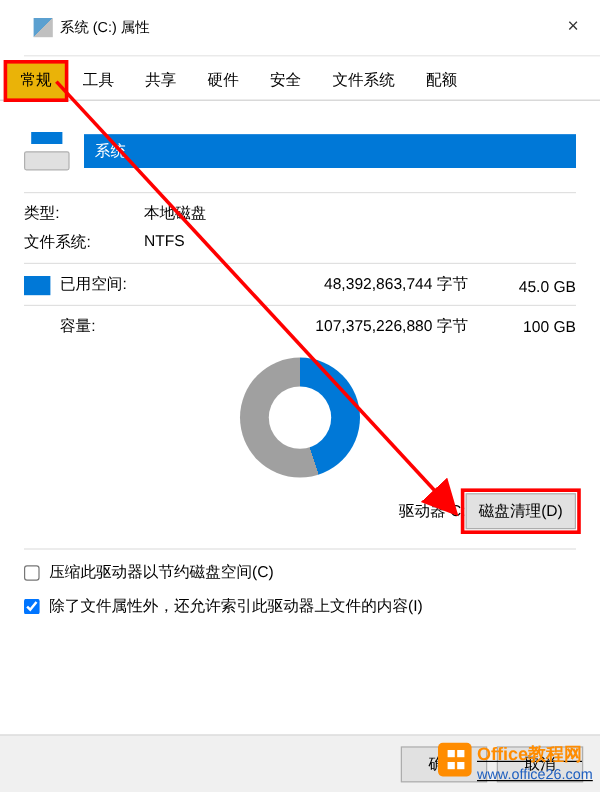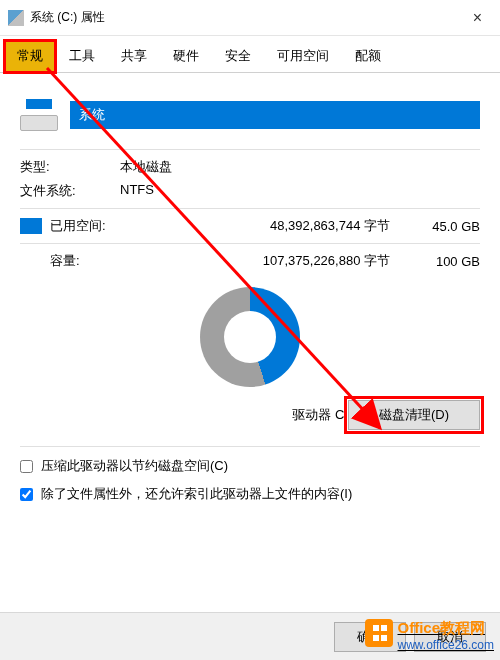--- a/index.html
+++ b/index.html
@@ -1,51 +1,51 @@
 <!DOCTYPE html>
 <html><head>
   <meta charset="utf-8">
   <style>
     * { box-sizing: border-box; margin: 0; padding: 0; font-family: "Microsoft YaHei", "Segoe UI", sans-serif; }
     body { width: 500px; height: 660px; background: #fff; position: relative; overflow: hidden; }
-    .titlebar { height: 36px; display: flex; align-items: center; padding-left: 8px; border-bottom: 1px solid #e5e5e5; }
+    .titlebar { height: 47px; display: flex; align-items: center; padding-left: 8px; border-bottom: 1px solid #e5e5e5; margin-left: 20px; }
     .titlebar-icon { width: 16px; height: 16px; background: linear-gradient(135deg, #5ba0d0 50%, #c0c0c0 50%); margin-right: 6px; }
     .titlebar-text { font-size: 12px; flex: 1; }
     .close-btn { width: 45px; height: 32px; display: flex; align-items: center; justify-content: center; font-size: 16px; color: #333; cursor: pointer; }
     .tabs { display: flex; border-bottom: 1px solid #d0d0d0; padding: 0 4px; margin-top: 4px; }
     .tab { padding: 6px 12px; font-size: 13px; cursor: pointer; border: 1px solid transparent; position: relative; }
     .tab.active { border: 1px solid #d0d0d0; border-bottom: 1px solid #fff; background: #eab308; margin-bottom: -1px; text-align: center; }
     .tab.highlight { outline: 3px solid #ff0000; outline-offset: -2px; }
     .content { padding: 16px 20px; }
     .drive-row { display: flex; align-items: center; gap: 12px; margin: 10px 0 18px; }
     .drive-icon { width: 38px; height: 32px; position: relative; }
     .drive-icon .top { position: absolute; top: 0; left: 6px; width: 26px; height: 10px; background: #0078d7; }
     .drive-icon .bottom { position: absolute; bottom: 0; left: 0; width: 38px; height: 16px; background: #e0e0e0; border: 1px solid #b0b0b0; border-radius: 2px; }
     .drive-name { flex: 1; border: 1px solid #0078d7; padding: 4px 8px; font-size: 13px; background: #0078d7; color: #fff; }
     .drive-name .inner { display: inline; }
     .sep { height: 1px; background: #e0e0e0; margin: 8px 0; }
     .info-row { display: flex; margin: 6px 0; font-size: 13px; }
     .info-label { width: 100px; }
-    .space-row { display: flex; align-items: center; margin: 8px 0; font-size: 13px; }
+    .space-row { display: flex; align-items: flex-end; margin: 8px 0; font-size: 13px; }
     .sw { width: 22px; height: 16px; margin-right: 8px; }
     .sw.used { background: #0078d7; }
     .sw.free { background: #a0a0a0; }
     .sp-label { width: 90px; }
     .sp-bytes { flex: 1; text-align: right; padding-right: 20px; }
     .sp-size { width: 70px; text-align: right; }
     .cap-row { display: flex; align-items: center; margin: 8px 0; font-size: 13px; }
     .cap-label { width: 120px; padding-left: 30px; }
     .cap-bytes { flex: 1; text-align: right; padding-right: 20px; }
     .cap-size { width: 70px; text-align: right; }
     .pie-area { display: flex; align-items: center; justify-content: center; margin: 12px 0 8px; position: relative; height: 110px; }
     .pie { width: 100px; height: 100px; border-radius: 50%; background: conic-gradient(#0078d7 0deg 162deg, #a0a0a0 162deg 360deg); display: flex; align-items: center; justify-content: center; }
     .pie-hole { width: 52px; height: 52px; border-radius: 50%; background: #fff; }
     .drive-label-row { display: flex; align-items: center; margin: 8px 0 16px; }
     .drive-c { flex: 1; text-align: right; font-size: 13px; }
-    .cleanup-btn { padding: 5px 30px; font-size: 13px; background: #e1e1e1; border: 1px solid #adadad; cursor: pointer; outline: 3px solid #ff0000; outline-offset: 1px; }
+    .cleanup-btn { padding: 5px 10px; font-size: 13px; background: #e1e1e1; border: 1px solid #adadad; cursor: pointer; outline: 3px solid #ff0000; outline-offset: 1px; }
     .check-row { display: flex; align-items: center; font-size: 13px; margin: 10px 0; }
     .check-row input { margin-right: 8px; }
     .bottom-bar { position: absolute; bottom: 0; left: 0; right: 0; height: 48px; background: #f0f0f0; border-top: 1px solid #d8d8d8; display: flex; align-items: center; justify-content: flex-end; padding: 0 14px; gap: 8px; }
     .btn { padding: 5px 22px; font-size: 13px; background: #e1e1e1; border: 1px solid #adadad; cursor: pointer; }
     .watermark { position: absolute; right: 6px; bottom: 8px; display: flex; align-items: flex-start; gap: 5px; text-decoration: underline; }
     .wm-icon { width: 28px; height: 28px; background: #ff8c00; border-radius: 4px; display: flex; align-items: center; justify-content: center; }
     .wm-icon .sq { width: 6px; height: 6px; background: #fff; margin: 1px; }
     .wm-grid { display: grid; grid-template-columns: repeat(2,6px); gap: 2px; }
     .wm-text1 { color: #ff8c00; font-weight: bold; font-size: 15px; }
     .wm-text2 { color: #2060c0; font-size: 12px; }
@@ -59,21 +59,21 @@
   <div class="titlebar-text">系统 (C:) 属性</div>
   <div class="close-btn">×</div>
 </div>
 
 <div class="tabs">
   <div class="tab active highlight">常规</div>
   <div class="tab">工具</div>
   <div class="tab">共享</div>
   <div class="tab">硬件</div>
   <div class="tab">安全</div>
-  <div class="tab">可用空间</div>
+  <div class="tab">文件系统</div>
   <div class="tab">配额</div>
 </div>
 
 <div class="content">
   <div class="drive-row">
     <div class="drive-icon">
       <div class="top"></div>
         <div class="bottom"></div>
     </div>
     <div class="drive-name"><span class="inner">系统</span></div>

